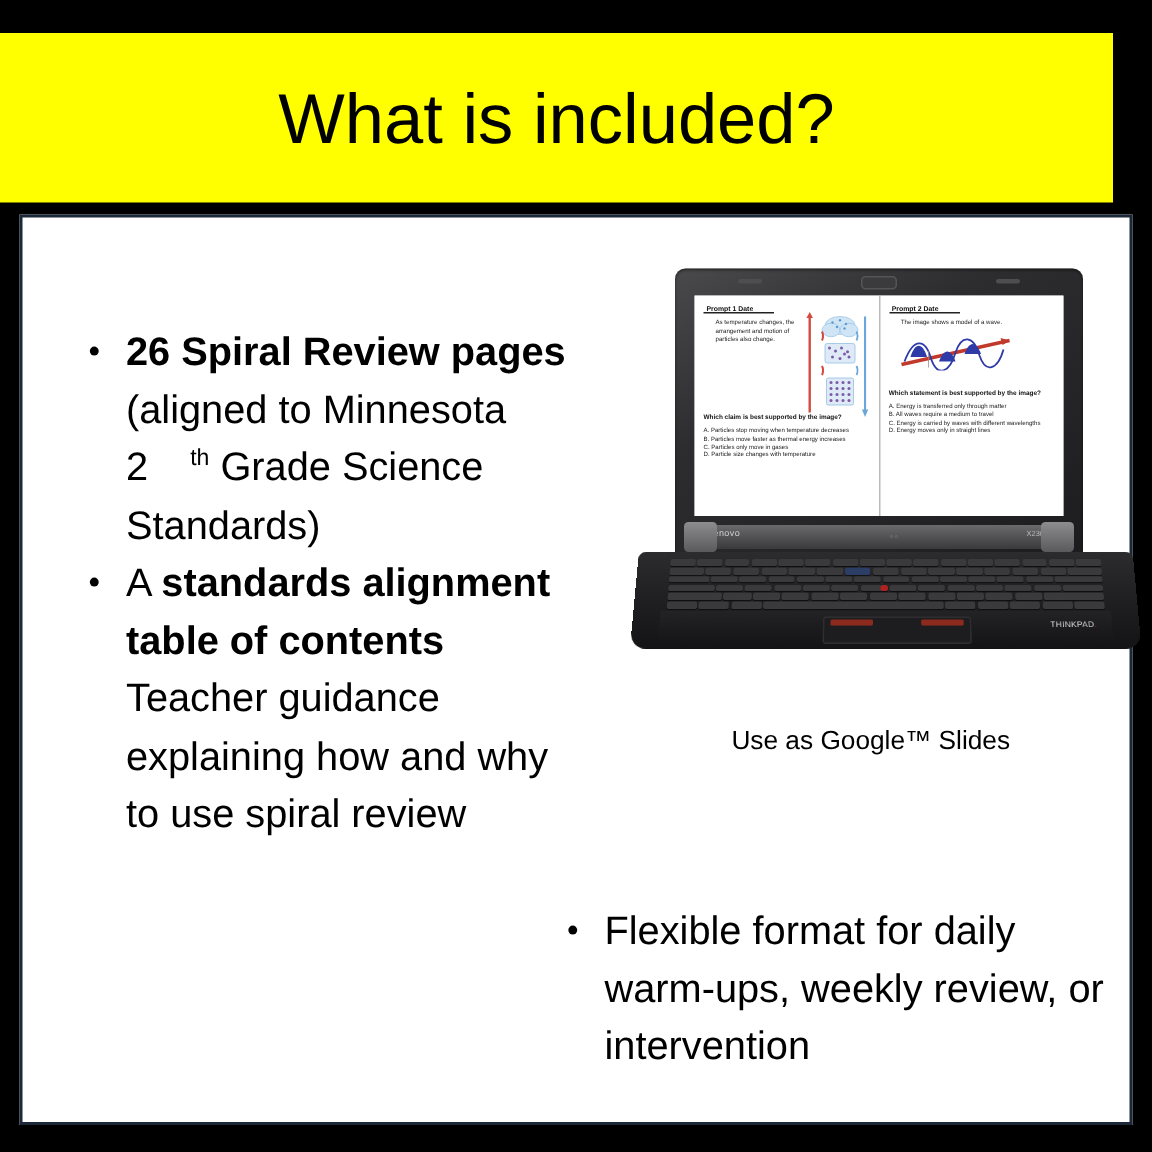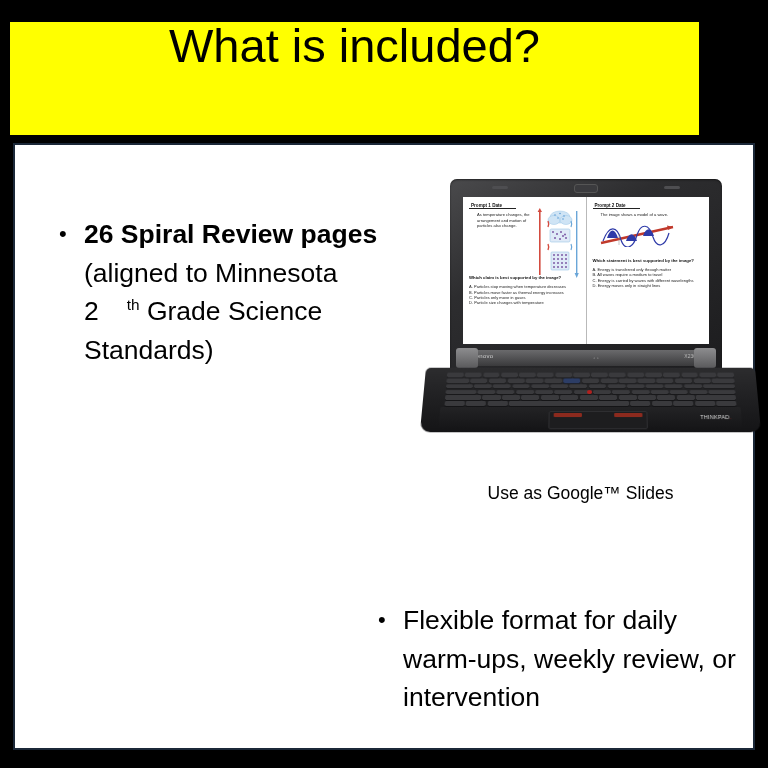--- a/index.html
+++ b/index.html
@@ -6,23 +6,23 @@
   body{
     width:768px;height:768px;
     background:#000000;
     font-family:"Liberation Sans", sans-serif;
     overflow:hidden;
   }
   .slide{position:relative;width:768px;height:768px;background:#000000;}
 
   
   .title-banner{
-    position:absolute;left:10px;top:22px;width:689px;height:113px;
+    position:absolute;left:0;top:22px;width:742px;height:113px;
     background:#FFFF00;
-    display:flex;align-items:flex-start;justify-content:center;
+    display:flex;align-items:center;justify-content:center;
     box-sizing:border-box;
   }
   .title-text{
     font-family:"Liberation Sans", sans-serif;
     font-size:47px;color:#000000;font-weight:400;
     letter-spacing:0px;line-height:1;white-space:nowrap;
   }
 
   
   .body-panel{
@@ -197,20 +197,23 @@
   <div class="title-banner">
     <div class="title-text">What is included?</div>
   </div>
 
   <div class="body-panel">
 
     <div class="left-col">
       <ul class="bullets">
         <li>
           <span class="b">26 Spiral Review pages</span><span> (aligned to Minnesota 2</span><sup>th</sup><span> Grade Science Standards)</span>
+        </li>
+        <li>
+          <span>A </span><span class="b">standards alignment table of contents</span><span> Teacher guidance explaining how and why to use spiral review</span>
         </li>
       </ul>
     </div>
 
     <div class="right-col">
 
       <div class="laptop-wrap">
 
         <div class="lt-lid">
           <div class="lt-bezel-dot" style="left:42px;"></div>

